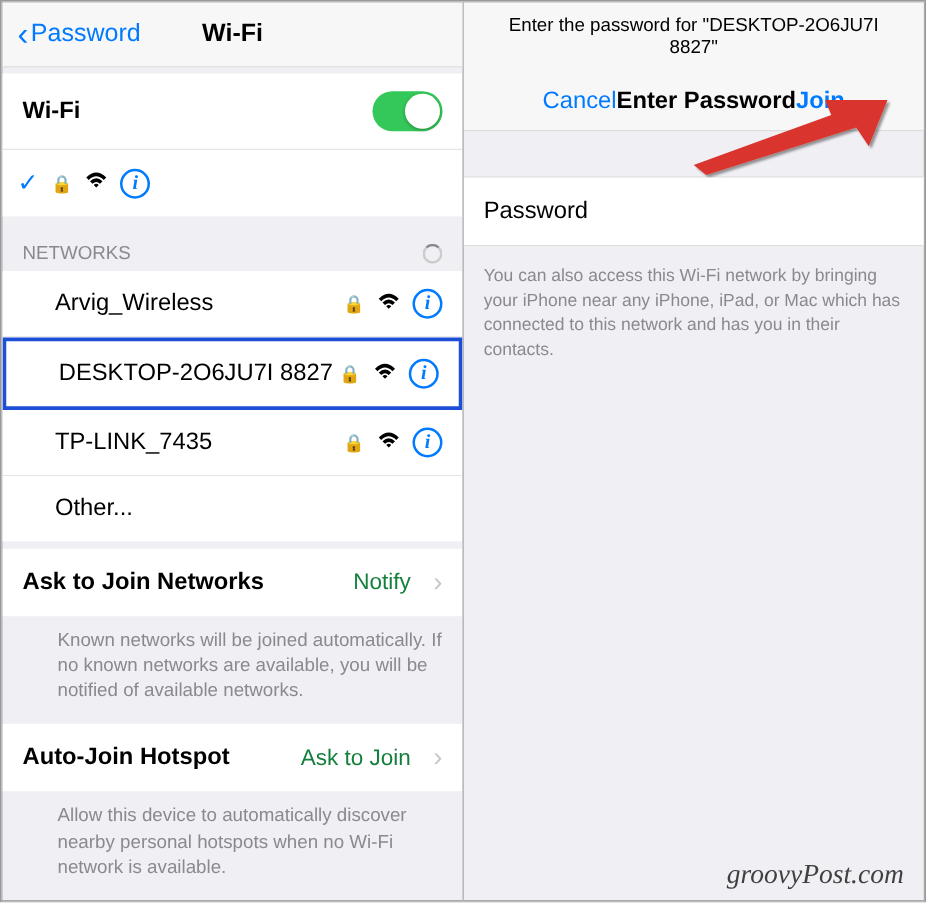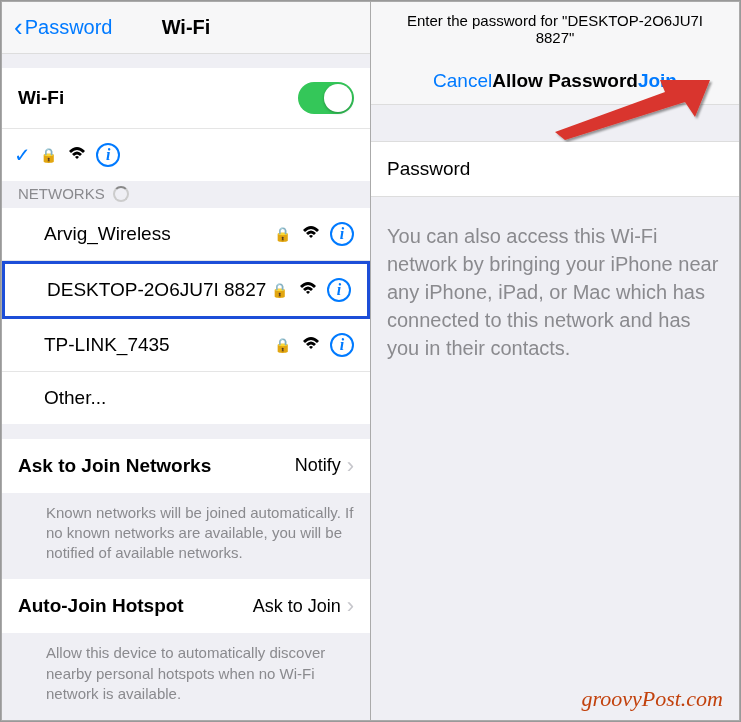--- a/index.html
+++ b/index.html
@@ -17,35 +17,35 @@
 .row-label { font-size: 19px; color: #000; flex: 1; }
 .row-label-bold { font-weight: 600; }
 .toggle { width: 56px; height: 32px; background: #34c759; border-radius: 16px; position: relative; cursor: pointer; }
 .toggle::after { content: ''; position: absolute; width: 28px; height: 28px; background: #fff; border-radius: 50%; top: 2px; right: 2px; box-shadow: 0 1px 3px rgba(0,0,0,0.3); }
 .checkmark { color: #007aff; font-size: 20px; margin-right: 10px; margin-left: -4px; }
 .check-spacer { width: 26px; }
 .lock-icon { font-size: 14px; color: #000; margin-right: 10px; }
 .wifi-icon { font-size: 16px; color: #000; margin-right: 10px; }
 .info-icon { width: 24px; height: 24px; border: 2px solid #007aff; border-radius: 50%; color: #007aff; display: flex; align-items: center; justify-content: center; font-size: 16px; font-weight: 600; font-family: Georgia, serif; font-style: italic; cursor: pointer; }
 .section-gap { height: 28px; }
-.section-header { padding: 4px 16px 6px; color: #8a8a8e; font-size: 15px; text-transform: uppercase; display: flex; align-items: center; }
+.section-header { padding: 21px 16px 6px; color: #8a8a8e; font-size: 15px; text-transform: uppercase; display: flex; align-items: center; justify-content: space-between; }
 .spinner { width: 16px; height: 16px; border: 2px solid #ccc; border-top-color: #888; border-radius: 50%; margin-left: 8px; }
 .highlighted { border: 3px solid #1d4ed8; position: relative; z-index: 2; }
 .footer-text { padding: 10px 16px 16px; color: #8a8a8e; font-size: 15px; line-height: 1.35; margin-left: 28px; }
-.value-label { color: #000000; font-size: 18px; margin-right: 6px; }
+.value-label { color: #15803d; font-size: 18px; margin-right: 18px; }
 .chevron-right { color: #c7c7cc; font-size: 22px; font-weight: 300; }
 .subheader { text-align: center; padding: 10px 20px 12px; font-size: 15px; color: #000; background: #f7f7f8; }
 .modal-bar { background: #f7f7f8; display: flex; align-items: center; justify-content: center; padding: 12px 16px; border-bottom: 1px solid #ddd; }
 .modal-action { color: #007aff; font-size: 19px; cursor: pointer; }
 .modal-title { font-size: 19px; font-weight: 600; color: #000; }
 .join-bold { font-weight: 700; }
 .password-row { background: #fff; padding: 16px; font-size: 19px; color: #000; border-top: 1px solid #ddd; border-bottom: 1px solid #ddd; margin-top: 36px; }
-.hint-text { padding: 25px 16px; color: #8a8a8e; font-size: 20px; line-height: 1.4; }
+.hint-text { padding: 14px 16px; color: #8a8a8e; font-size: 14px; line-height: 1.4; }
 .arrow-svg { position: absolute; top: 72px; left: 545px; width: 170px; height: 70px; pointer-events: none; z-index: 10; }
-.watermark { position: absolute; bottom: 10px; right: 18px; font-family: Georgia, serif; font-style: italic; font-size: 22px; color: #c2410c; }
+.watermark { position: absolute; bottom: 10px; right: 18px; font-family: Georgia, serif; font-style: italic; font-size: 22px; color: #404040; }
 </style>
 </head>
 <body>
 
 <div class="container">
 
   <div class="panel panel-left">
     <div class="header-bar">
       <div class="back-button">
         <span class="back-chevron">‹</span>
@@ -133,21 +133,21 @@
     <div class="footer-text">Allow this device to automatically discover nearby personal hotspots when no Wi-Fi network is available.</div>
   </div>
 
   <div class="panel">
     <div style="background:#f7f7f8;">
       <div class="top-notch"></div>
       <div class="subheader">Enter the password for "DESKTOP-2O6JU7I 8827"</div>
     </div>
     <div class="modal-bar">
       <span class="modal-action">Cancel</span>
-      <span class="modal-title">Allow Password</span>
+      <span class="modal-title">Enter Password</span>
       <span class="modal-action join-bold">Join</span>
     </div>
     <div class="password-row">
       <span>Password</span>
     </div>
     <div class="hint-text">You can also access this Wi-Fi network by bringing your iPhone near any iPhone, iPad, or Mac which has connected to this network and has you in their contacts.</div>
   </div>
 </div>
 
 <svg class="arrow-svg" viewBox="0 0 170 70">

